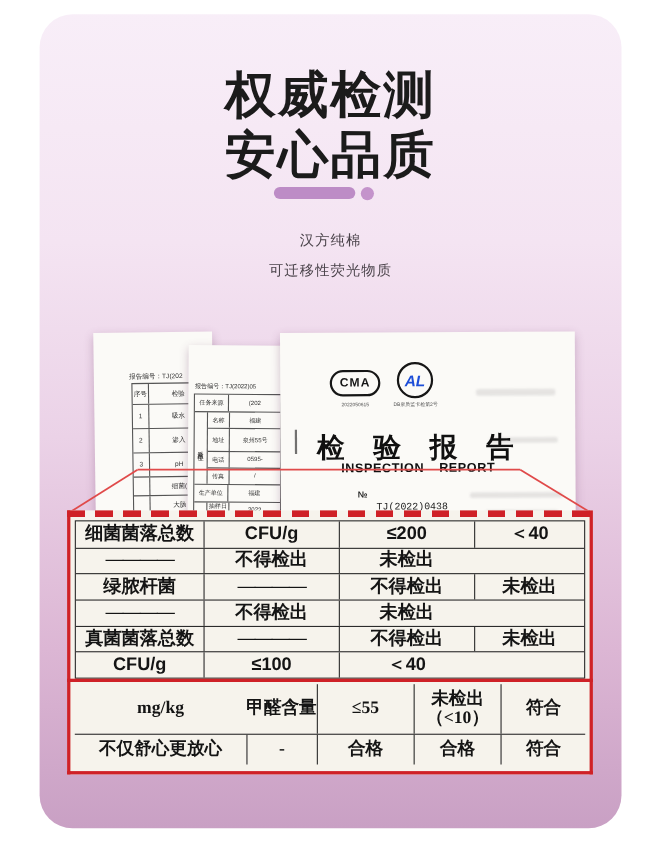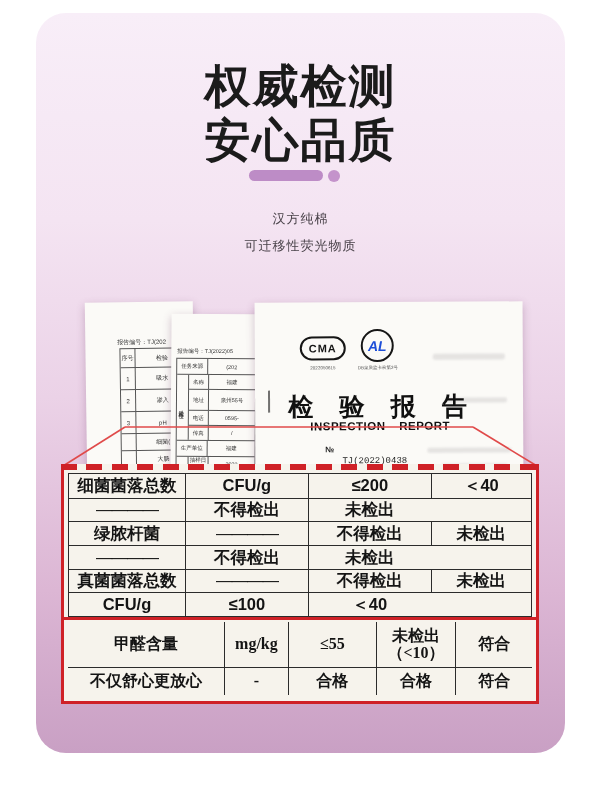--- a/index.html
+++ b/index.html
@@ -268,22 +268,22 @@
         <div class="tcell">CFU/g</div>
         <div class="tcell">≤100</div>
         <div class="tcell">＜40</div>
       </div>
     </div>
 
     <div class="red-divider"></div>
 
     <div class="tableB">
       <div class="trow">
+        <div class="tcell">mg/kg</div>
         <div class="tcell" style="border-left:none;">甲醛含量</div>
-        <div class="tcell">mg/kg</div>
         <div class="tcell">≤55</div>
         <div class="tcell two-line">
           <span>未检出</span>
           <span>（&lt;10）</span>
         </div>
         <div class="tcell">符合</div>
       </div>
       <div class="trow">
         <div class="tcell" style="border-left:none;">不仅舒心更放心</div>
         <div class="tcell">-</div>

